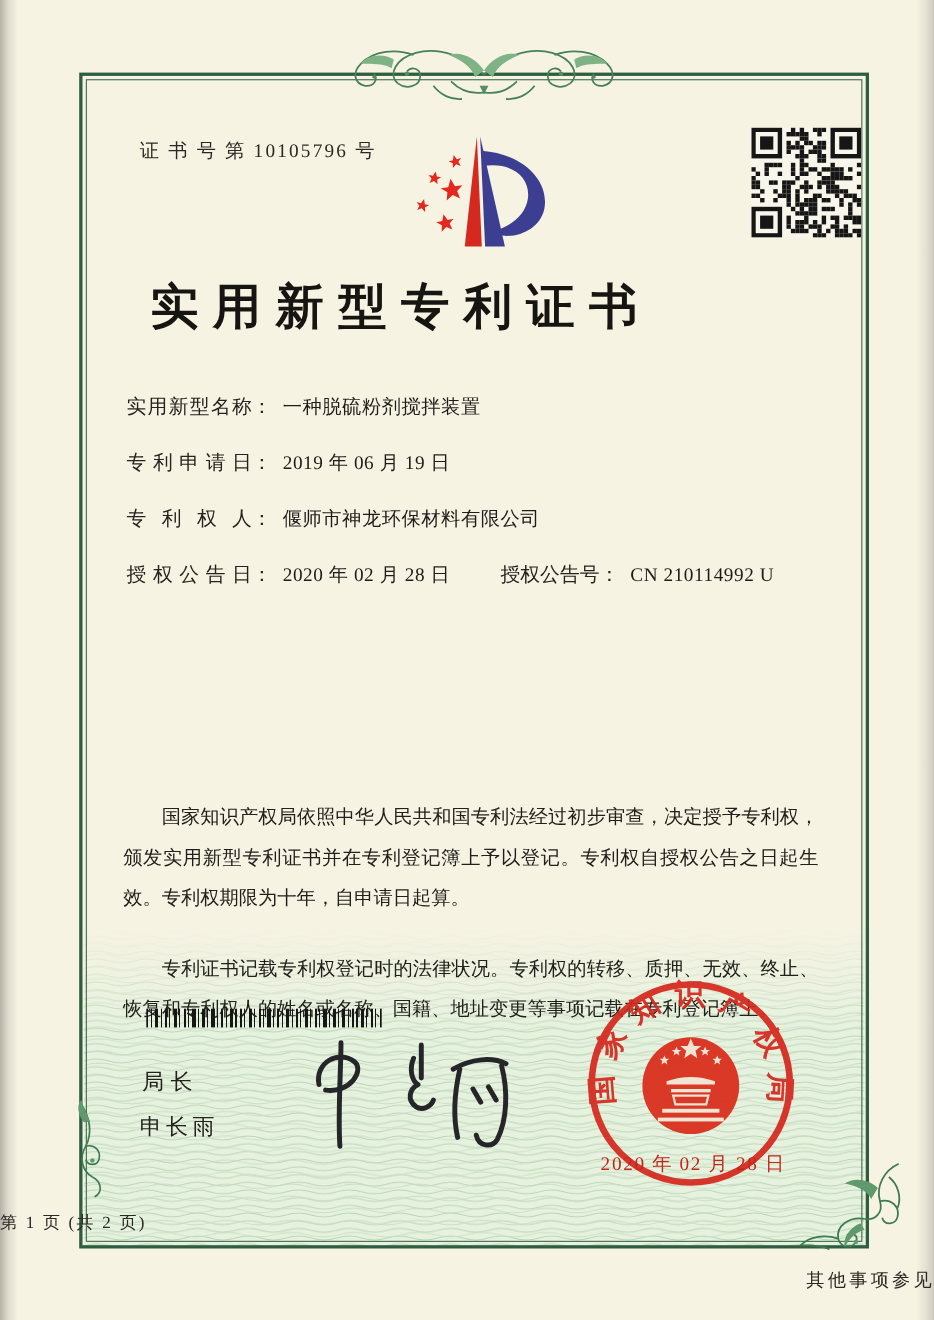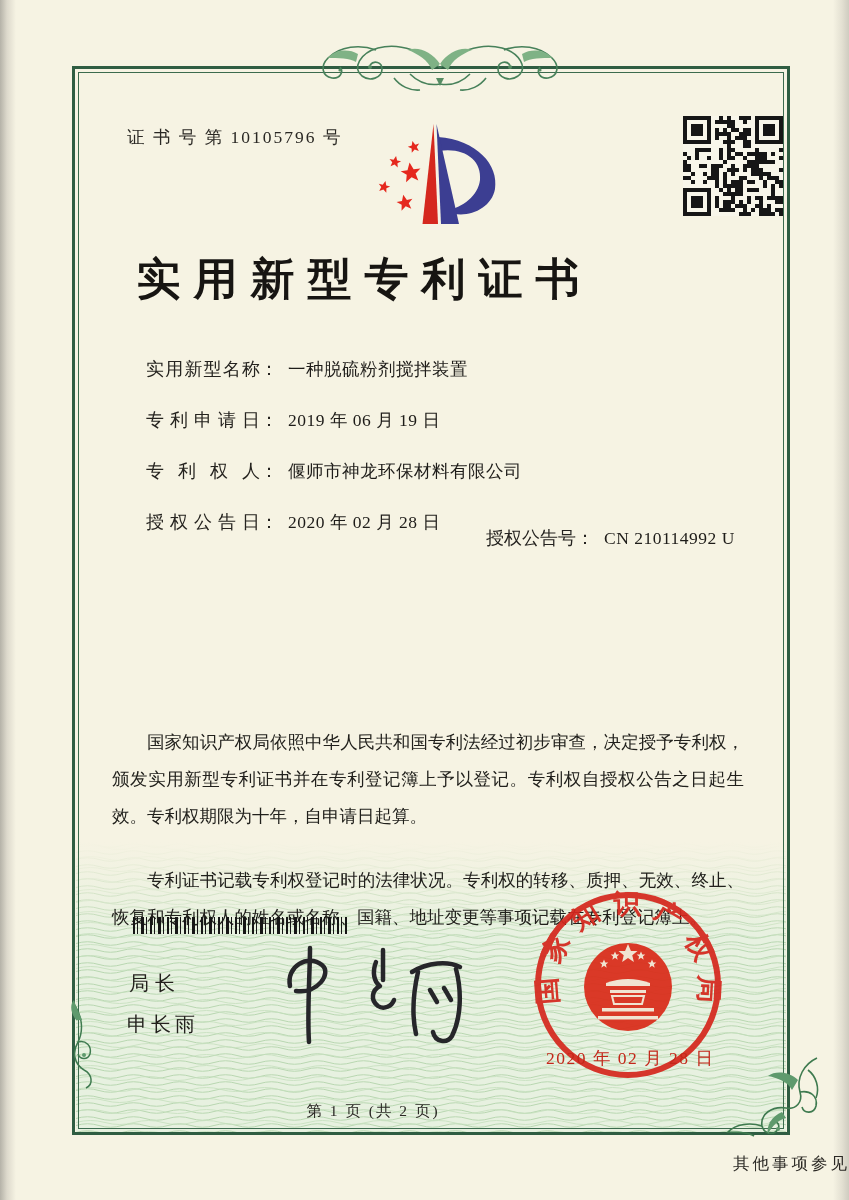--- a/index.html
+++ b/index.html
@@ -19,37 +19,37 @@
   .guilloche { position:absolute; left:76px; top:842px; z-index:1; }
   .guilloche-fade { position:absolute; left:76px; top:842px; width:710px; height:95px; z-index:2;
            background:linear-gradient(180deg,#f6f3e3 0%,rgba(246,243,227,0) 100%); }
   .content { position:absolute; inset:0; z-index:6; }
   .certno { position:absolute; left:113px; top:125px; font-size:17.5px; letter-spacing:2px; color:#2a2824;margin-left:14px; }
   .title { position:absolute; left:0; top:250px; width:729px; text-align:center;
            font-size:44px; font-weight:bold; letter-spacing:13px; color:#171512; }
   .logo { position:absolute; left:345px; top:110px; }
   .qr { position:absolute; left:683px; top:116px; }
   .fields { position:absolute; left:115px; top:357px; width:640px; }
-  .frow { position:relative; height:51px; font-size:18px; white-space:nowrap;margin-left:31px; }
+  .frow { position:relative; height:51px; font-size:18px; white-space:nowrap; }
   .flabel { display:inline-block; width:114px; text-align:justify; text-align-last:justify; color:#25231f; }
   .fcolon { margin-right:10px; }
   .fvalue { font-size:17.5px; letter-spacing:0.5px; color:#1e1c19; }
-  .fsub { position:absolute; left:340px; top:16px;text-align:right; }
+  .fsub { position:absolute; left:340px; top:0;text-align:right; }
   .bodytext { position:absolute; left:112px; top:697px; width:632px;
            font-size:17.5px; line-height:37px; text-align:justify; color:#21201c; }
   .bodytext p { text-indent:2em;margin-top:27px; }
   .barcode { position:absolute; left:133px; top:917px; width:214px; height:17px; z-index:6;
            background:repeating-linear-gradient(90deg,#161616 0 2px,rgba(0,0,0,0) 2px 4px,#161616 4px 5px,rgba(0,0,0,0) 5px 8px,#161616 8px 11px,rgba(0,0,0,0) 11px 13px,#161616 13px 14px,rgba(0,0,0,0) 14px 17px); }
   .signer-title { position:absolute; left:129px; top:970px; font-size:20px; letter-spacing:6px; color:#23211d; }
   .signer-name  { position:absolute; left:127px; top:1011px; font-size:20px; letter-spacing:4px; color:#23211d; }
   .signature { position:absolute; left:252px; top:938px; z-index:7; }
   .seal { position:absolute; left:518px; top:884px; z-index:7; }
   .seal-date { position:absolute; left:546px; top:1046px; z-index:8; font-size:17.5px;
            letter-spacing:1.5px; color:#c3271a; white-space:nowrap; }
-  .page-footer { position:absolute; left:0; top:1101px; width:746px; text-align:center;
+  .page-footer { position:absolute; left:0; top:1101px; width:746px; text-align:left;
            font-size:15.5px; letter-spacing:2px; color:#2a2824; }
   .back-note { position:absolute; left:0; top:1153px; width:849px; text-align:right;
            font-size:16.5px; letter-spacing:3px; color:#2a2824;margin-left:40px; }
   .ornament-top { position:absolute; left:300px; top:34px; z-index:6; }
   .ornament-br { position:absolute; left:712px; top:1050px; z-index:6; }
   .ornament-left { position:absolute; left:60px; top:1000px; z-index:6; }
 </style>
 </head>
 <body>
 

